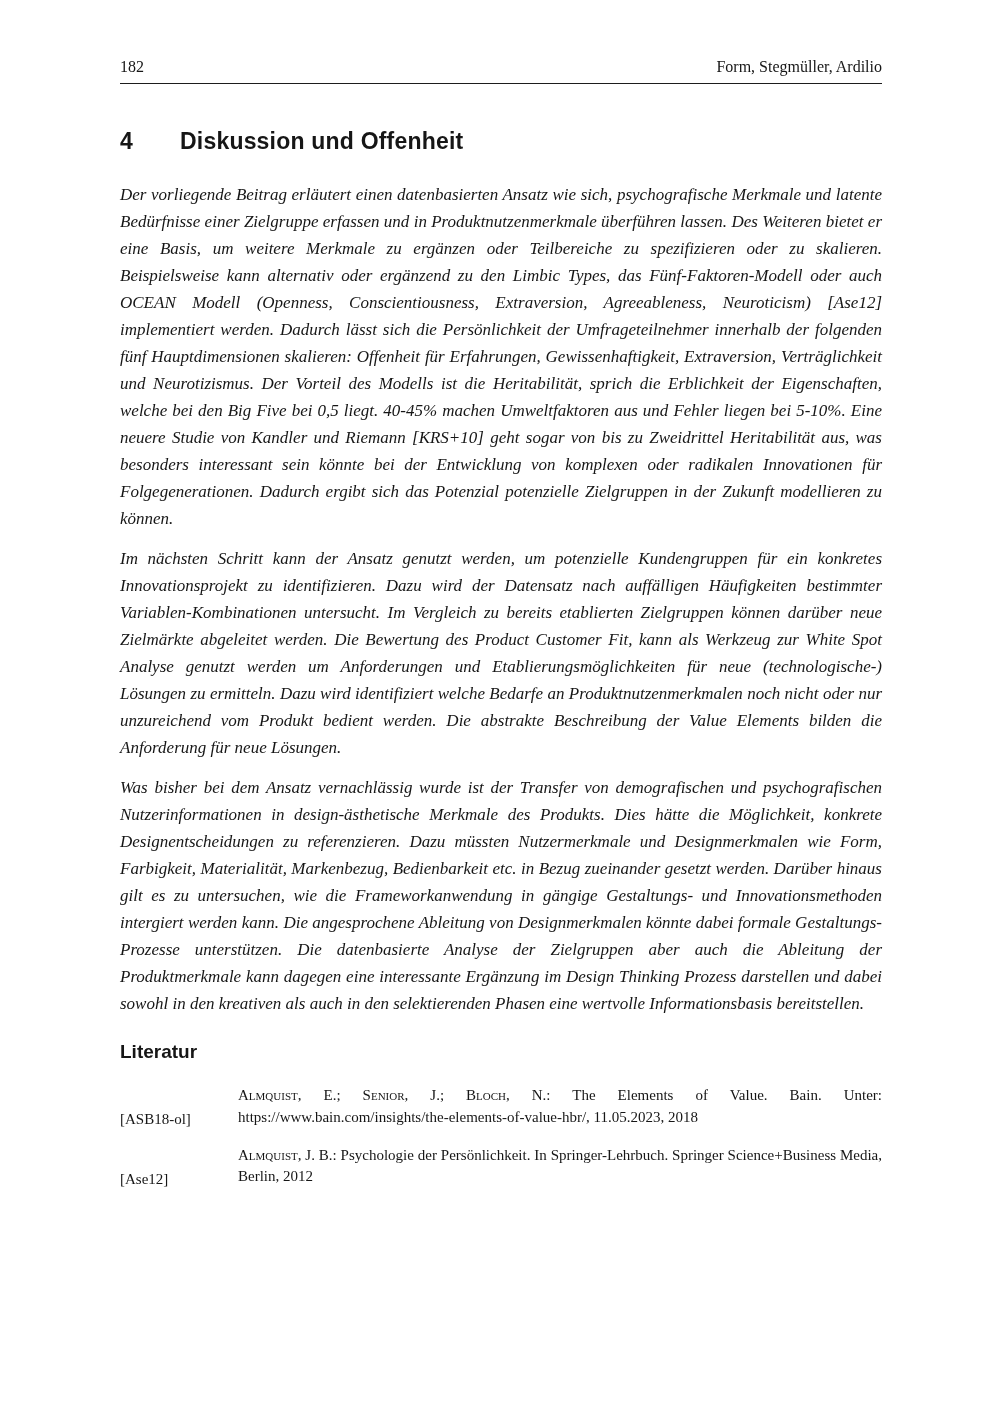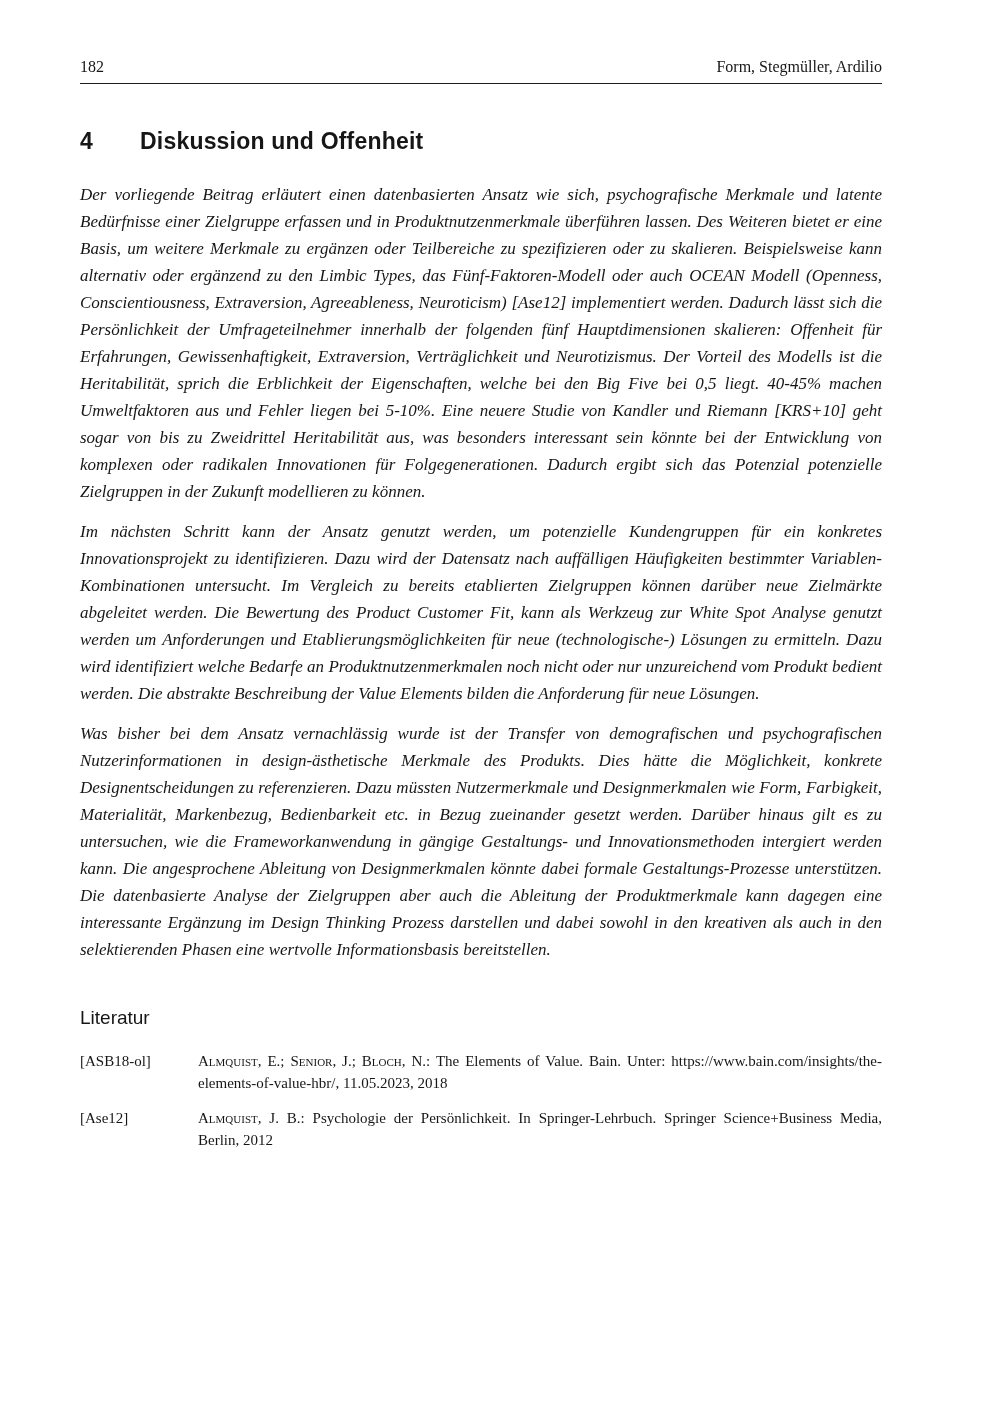--- a/index.html
+++ b/index.html
@@ -5,21 +5,21 @@
   html, body {
     margin: 0;
     padding: 0;
     background: #ffffff;
   }
   .page {
     position: relative;
     width: 1000px;
     height: 1414px;
     box-sizing: border-box;
-    padding: 58px 118px 0 80px;
+    padding: 58px 118px 0 120px;
     background: #ffffff;
     color: #161616;
     font-family: "Liberation Serif", serif;
     overflow: hidden;
   }
   .page-header {
     display: flex;
     justify-content: space-between;
     align-items: baseline;
     font-size: 16px;
@@ -41,32 +41,33 @@
   p.body-para {
     font-size: 17px;
     line-height: 27px;
     text-align: justify;
     margin: 0 0 13px 0;
     font-style: italic;
   }
   .lit-heading {
     font-family: "Liberation Sans", sans-serif;
     font-size: 19px;
-    font-weight: normal;
-    margin: 44px 0 22px 0;
+    font-weight: bold;
+    margin: 24px 0 22px 0;
   }
   .ref {
     display: flex;
     font-size: 15px;
     line-height: 21.5px;
     margin-bottom: 14px;
   }
   .ref-label {
     width: 118px;
     flex-shrink: 0;
+    margin-top: 24px;
   }
   .ref-text {
     flex: 1;
     text-align: justify;
   }
   .ref-authors {
     font-variant: small-caps;
   }
 </style>
 </head>

